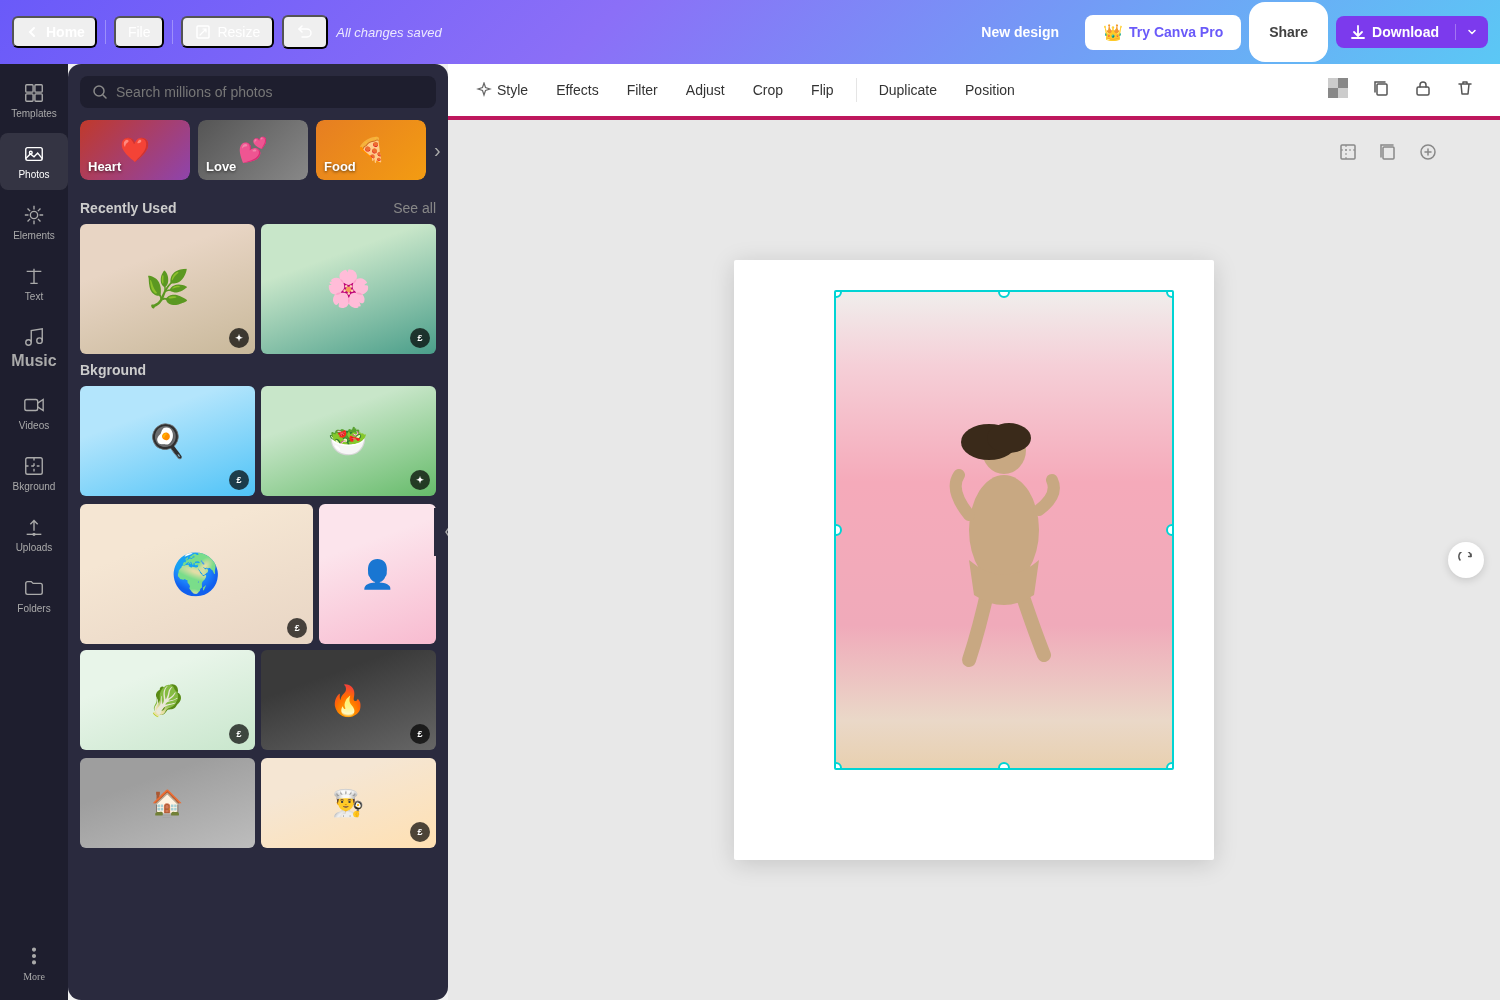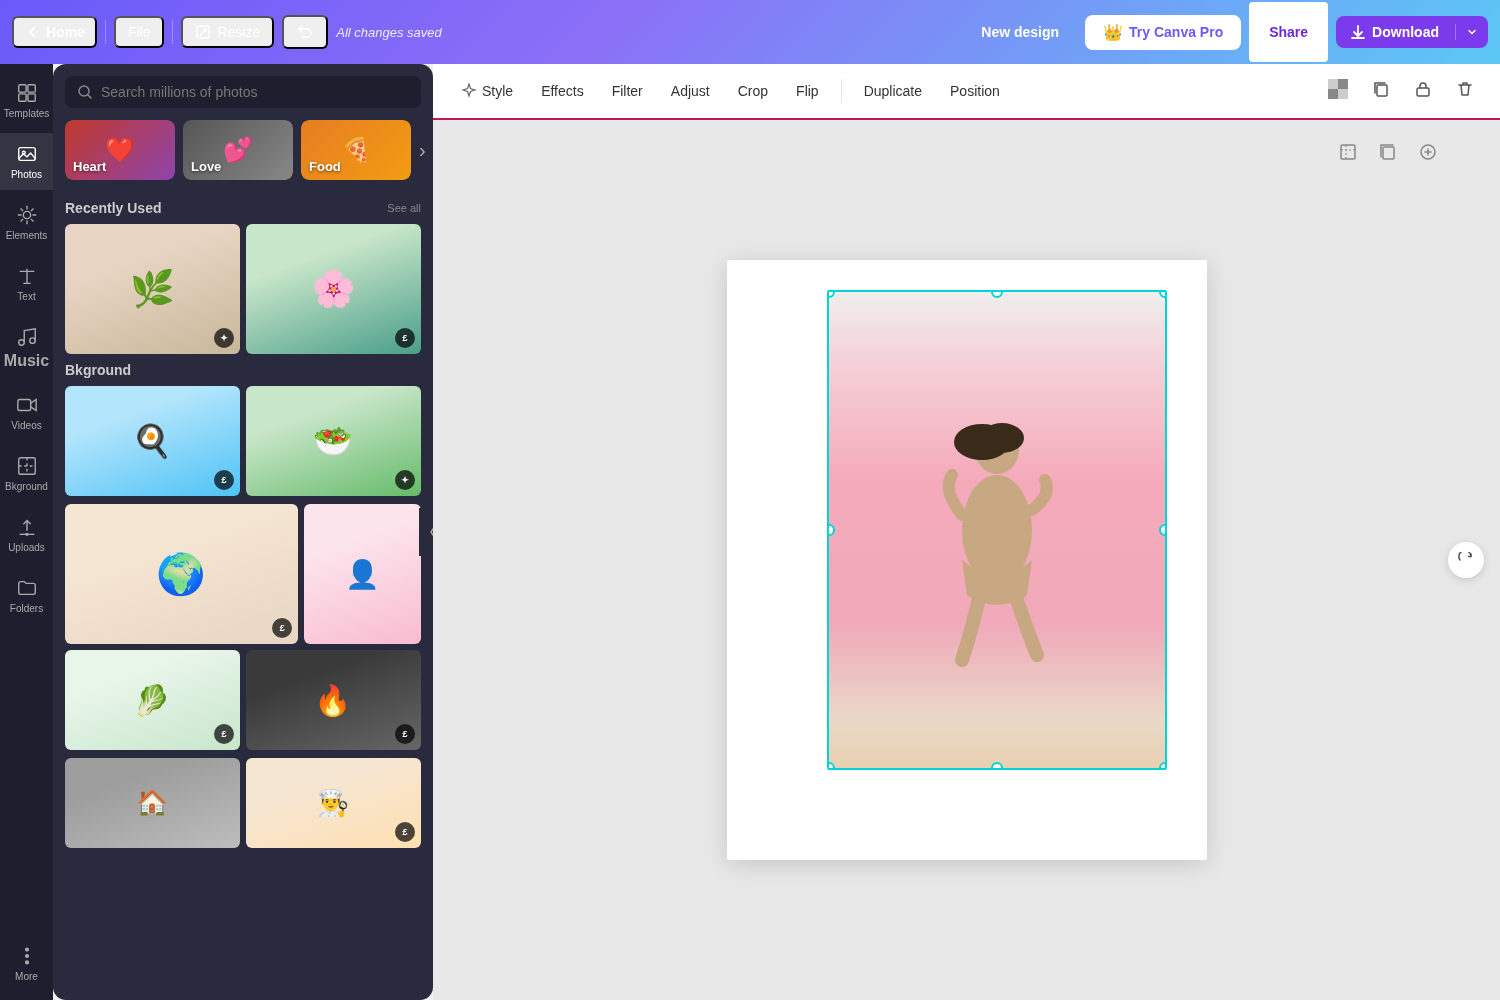--- a/index.html
+++ b/index.html
@@ -10,34 +10,34 @@
       display: flex; align-items: center; background: linear-gradient(135deg, #6a5af9 0%, #8b6ff7 40%, #5bc8f5 100%);
       height: 64px; padding: 0 12px; gap: 8px; flex-shrink: 0; z-index: 100;
     }
     .nav-home-btn { display: flex; align-items: center; gap: 6px; color: white; font-size: 14px; font-weight: 600; cursor: pointer; padding: 6px 10px; border-radius: 6px; }
     .nav-divider { width: 1px; height: 24px; background: rgba(255,255,255,0.3); }
     .nav-btn { color: white; font-size: 14px; font-weight: 500; cursor: pointer; padding: 6px 12px; border-radius: 6px; display: flex; align-items: center; gap: 6px; }
     .nav-status { color: rgba(255,255,255,0.85); font-size: 13px; font-style: italic; }
     .nav-spacer { flex: 1; }
     .nav-new-design { color: white; font-size: 14px; font-weight: 600; cursor: pointer; padding: 8px 18px; border-radius: 8px; border: none; background: transparent; }
     .nav-try-pro { display: flex; align-items: center; gap: 6px; background: white; color: #6a5af9; font-size: 14px; font-weight: 700; padding: 8px 18px; border-radius: 8px; cursor: pointer; border: none; }
-    .nav-share { background: white; color: #6d28d9; font-size: 14px; font-weight: 600; padding: 22px 20px; border-radius: 4px; cursor: pointer; border: none; }
+    .nav-share { background: white; color: #404040; font-size: 14px; font-weight: 600; padding: 22px 20px; border-radius: 16px; cursor: pointer; border: none; }
     .nav-download { display: flex; align-items: center; background: #7c3aed; color: white; font-size: 14px; font-weight: 600; padding: 8px 0; border-radius: 8px; cursor: pointer; border: none; overflow: hidden; }
     .nav-download-main { padding: 0 16px 0 14px; display: flex; align-items: center; gap: 6px; border-right: 1px solid rgba(255,255,255,0.3); height: 100%; text-align: center; }
     .nav-download-caret { padding: 0 10px; height: 100%; display: flex; align-items: center; }
 
     
     .main-area { display: flex; flex: 1; overflow: hidden; }
 
     
-    .sidebar-icons { width: 53px; background: #1e1e2e; display: flex; flex-direction: column; align-items: center; padding: 8px 0; gap: 4px; flex-shrink: 0; }
+    .sidebar-icons { width: 68px; background: #1e1e2e; display: flex; flex-direction: column; align-items: center; padding: 8px 0; gap: 4px; flex-shrink: 0; }
     .sidebar-icon-item { display: flex; flex-direction: column; align-items: center; gap: 4px; padding: 10px 6px; border-radius: 8px; cursor: pointer; color: #aaa; font-size: 11px; width: 68px; }
     .sidebar-icon-item:hover, .sidebar-icon-item.active { background: rgba(255,255,255,0.1); color: white; }
     .sidebar-icon-item svg { width: 22px; height: 22px; }
-    .sidebar-more { margin-top: auto; }
+    .sidebar-more { margin-top: auto; font-family: Liberation Serif, serif; }
 
     
     .left-panel { width: 380px; background: #2a2a3e; display: flex; flex-direction: column; flex-shrink: 0; overflow: hidden; }
     .search-bar { display: flex; align-items: center; background: #1e1e2e; border-radius: 8px; margin: 12px; padding: 8px 12px; gap: 8px; }
     .search-bar svg { color: #888; flex-shrink: 0; }
     .search-input { background: transparent; border: none; outline: none; color: #ccc; font-size: 14px; flex: 1; }
     .search-input::placeholder { color: #777; }
 
     
     .category-row { display: flex; align-items: center; gap: 8px; padding: 0 12px 12px; overflow: hidden; }
@@ -49,38 +49,38 @@
     .chip-food { background: linear-gradient(135deg, #e67e22, #f39c12); }
     .category-more { color: #aaa; font-size: 20px; cursor: pointer; flex-shrink: 0; }
 
     .panel-scroll { flex: 1; overflow-y: auto; padding: 0 12px 12px; }
     .panel-scroll::-webkit-scrollbar { width: 4px; }
     .panel-scroll::-webkit-scrollbar-track { background: transparent; }
     .panel-scroll::-webkit-scrollbar-thumb { background: #555; border-radius: 2px; }
 
     .section-header { display: flex; justify-content: space-between; align-items: center; margin: 8px 0; }
     .section-title { color: #ccc; font-size: 14px; font-weight: 600; }
-    .see-all { color: #888; font-size: 11px; cursor: pointer; }
+    .see-all { color: #888; font-size: 14px; cursor: pointer; }
 
     .photo-grid-2 { display: grid; grid-template-columns: 1fr 1fr; gap: 6px; margin-bottom: 8px; }
     .photo-card { border-radius: 6px; overflow: hidden; position: relative; cursor: pointer; background: #444; }
     .photo-placeholder { width: 100%; background: #555; display: flex; align-items: center; justify-content: center; color: #888; font-size: 11px; }
     .badge { position: absolute; bottom: 6px; right: 6px; width: 20px; height: 20px; border-radius: 50%; background: rgba(0,0,0,0.7); display: flex; align-items: center; justify-content: center; color: white; font-size: 9px; font-weight: 700; }
 
     
     .photo-palm { background: linear-gradient(160deg, #e8d5c4 30%, #c8b89a 100%); }
     .photo-flowers { background: linear-gradient(160deg, #4a9e8a 30%, #2d7a6a 100%); }
     .photo-kitchen { background: linear-gradient(160deg, #87ceeb 30%, #5ba3c9 100%); }
     .photo-picnic { background: linear-gradient(160deg, #7db87d 30%, #5a9a5a 100%); }
 
     
     .hide-panel-btn { position: absolute; right: -14px; top: 50%; transform: translateY(-50%); width: 28px; height: 48px; background: #2a2a3e; border-radius: 0 8px 8px 0; display: flex; align-items: center; justify-content: center; cursor: pointer; color: #aaa; z-index: 10; border: none; }
 
     
-    .toolbar { height: 56px; background: white; border-bottom: 2px solid #be185d; display: flex; align-items: center; padding: 0 16px; gap: 4px; flex-shrink: 0; }
+    .toolbar { height: 56px; background: white; border-bottom: 4px solid #be185d; display: flex; align-items: center; padding: 0 16px; gap: 4px; flex-shrink: 0; }
     .toolbar-btn { display: flex; align-items: center; gap: 5px; padding: 7px 12px; border-radius: 6px; border: none; background: transparent; cursor: pointer; font-size: 14px; color: #333; font-weight: 500; }
     .toolbar-separator { width: 1px; height: 24px; background: #e5e5e5; margin: 0 6px; }
     .toolbar-spacer { flex: 1; }
     .toolbar-right-btn { padding: 7px 10px; border-radius: 6px; border: none; background: transparent; cursor: pointer; color: #555; font-size: 18px; }
 
     
     .canvas-area { flex: 1; background: #e8e8e8; display: flex; align-items: center; justify-content: center; position: relative; overflow: hidden; }
     .canvas-page { background: white; width: 480px; height: 600px; position: relative; box-shadow: 0 4px 24px rgba(0,0,0,0.15); border-radius: 2px; display: flex; align-items: center; justify-content: center; }
     .canvas-image-frame { position: absolute; top: 30px; left: 100px; width: 340px; height: 480px; border: 2px solid #00d4d4; border-radius: 2px; cursor: move; overflow: hidden; }
 

